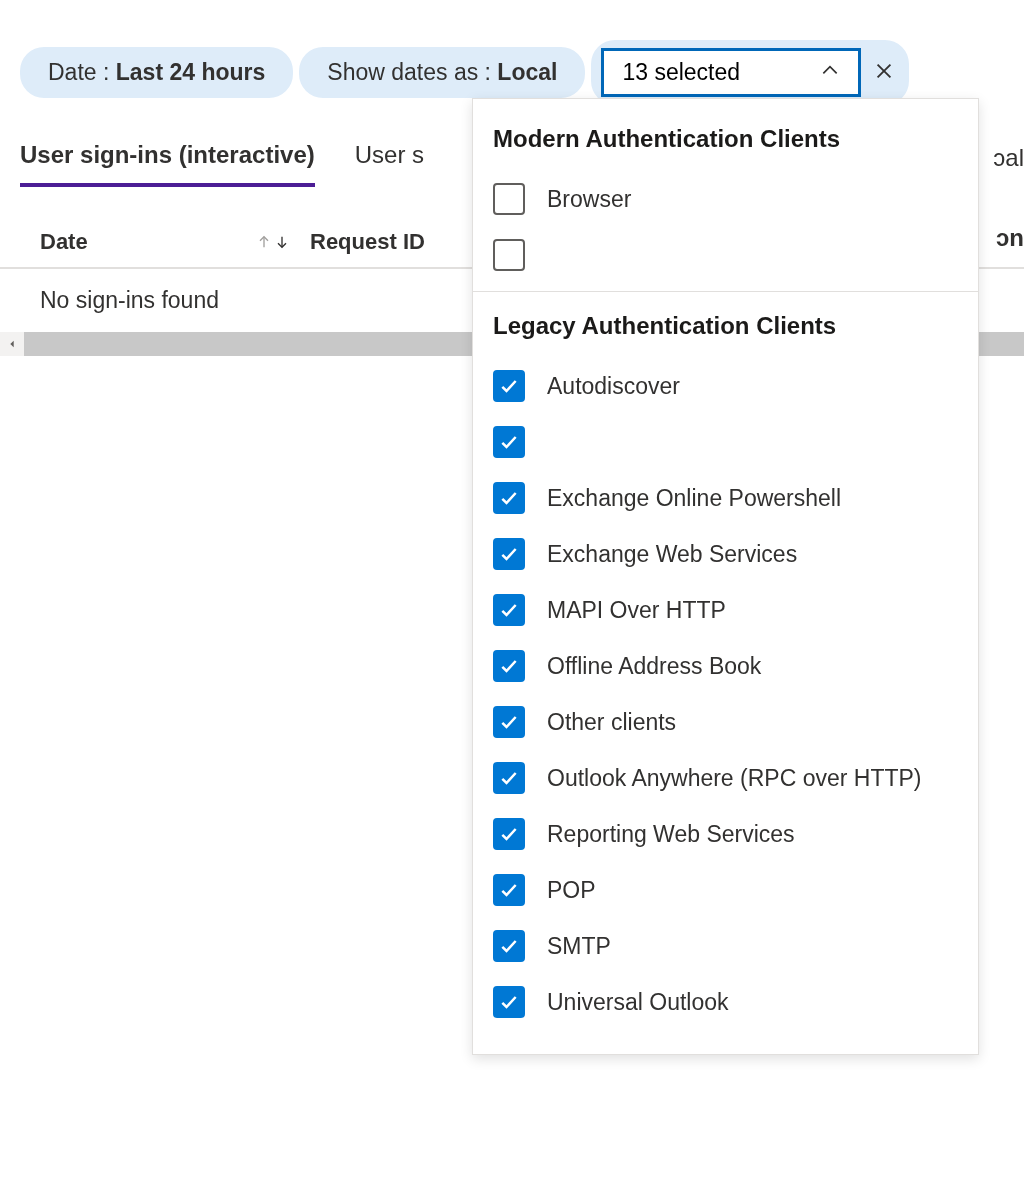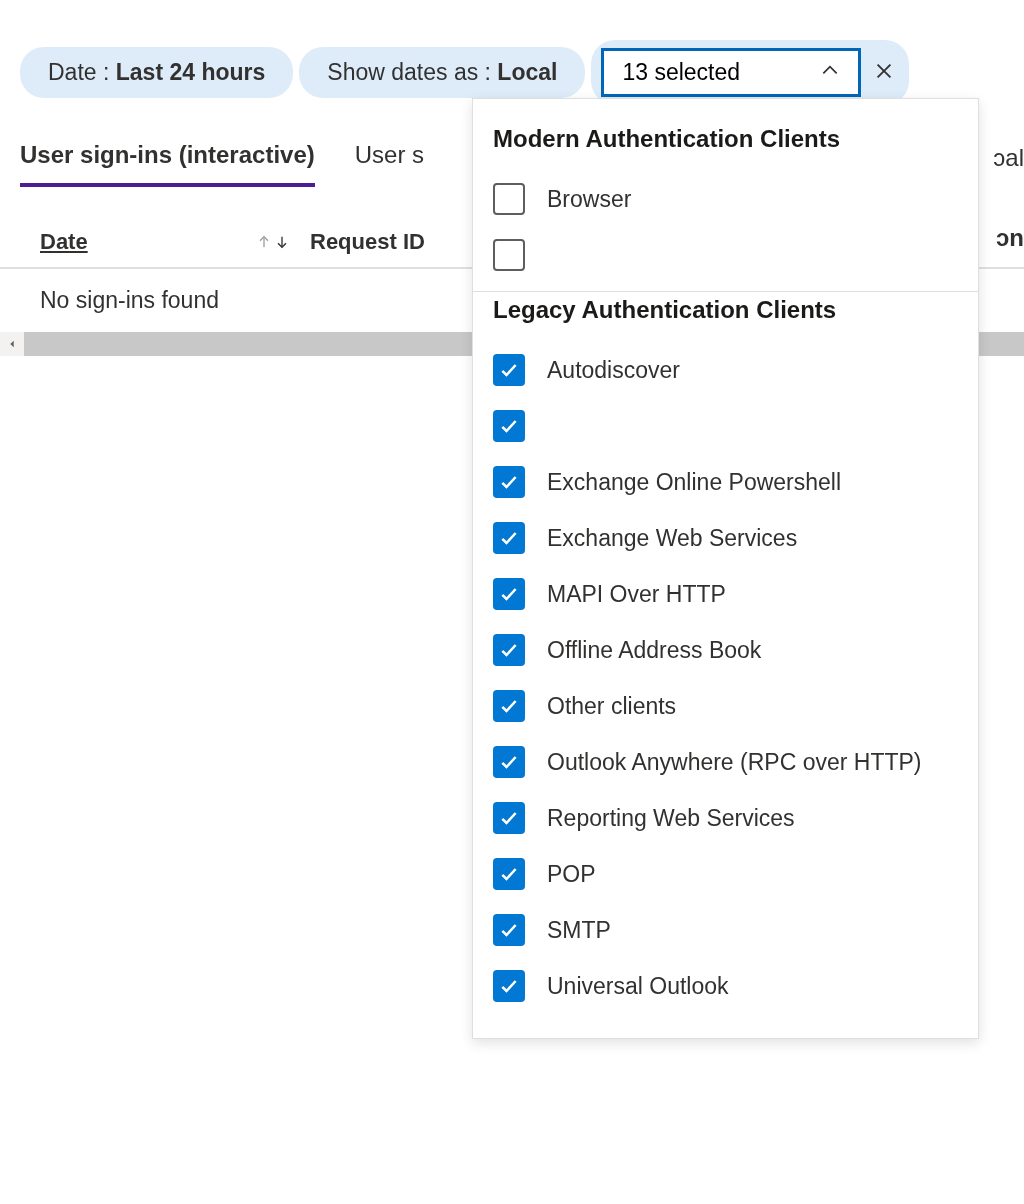--- a/index.html
+++ b/index.html
@@ -87,21 +87,20 @@
       font-size: 22px;
       font-weight: 600;
       color: #323130;
       align-items: center;
     }
     .col-date {
       width: 250px;
       display: flex;
       align-items: center;
       gap: 24px;
-      text-decoration: underline;
     }
     .sort-arrows {
       display: inline-flex;
       flex-direction: row;
       gap: 2px;
       align-items: center;
     }
     .table-body {
       padding: 18px 20px 18px 40px;
       font-size: 23px;
@@ -136,21 +135,21 @@
       padding: 18px 20px 24px 20px;
       z-index: 10;
     }
     .panel-section-title {
       font-size: 24px;
       font-weight: 700;
       color: #1b1a19;
       margin: 8px 0 18px 0;
     }
     .panel-section-title.legacy {
-      margin-top: 4px;
+      margin-top: 20px;
     }
     .panel-divider {
       border: none;
       border-top: 1px solid #e1dfdd;
       margin: 8px -20px 4px -20px;
     }
     .check-row {
       display: flex;
       align-items: center;
       gap: 22px;

